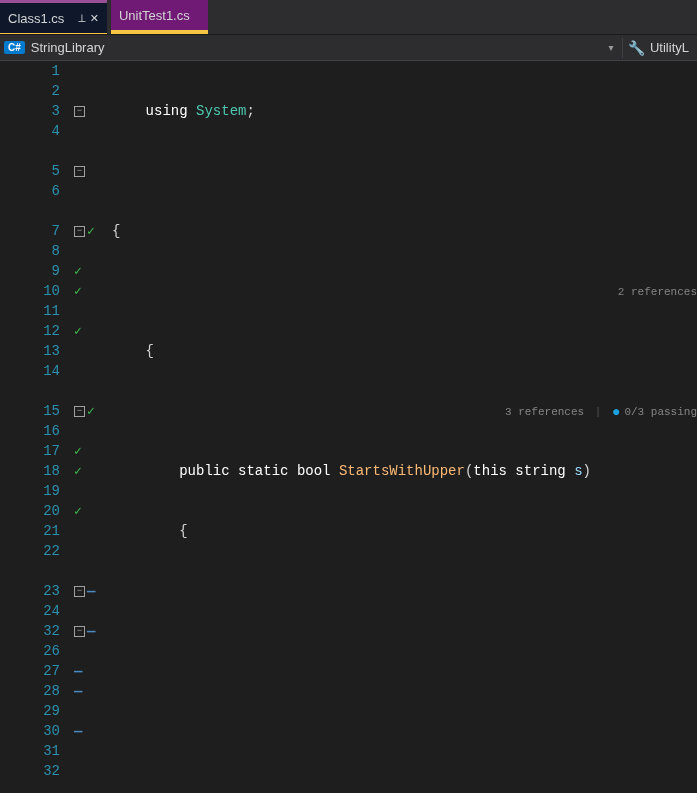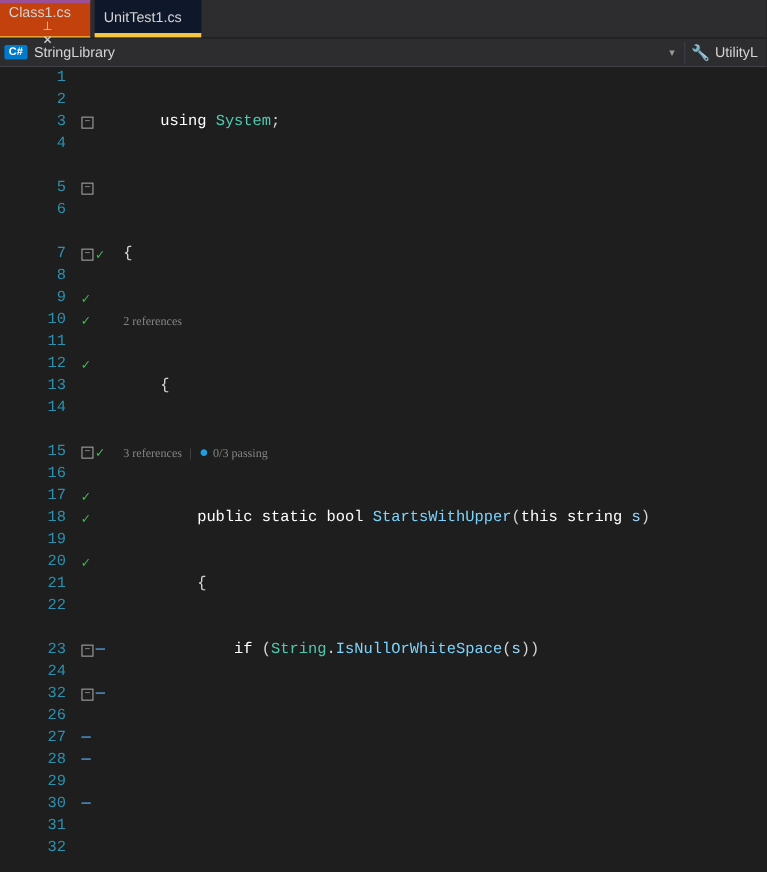--- a/index.html
+++ b/index.html
@@ -26,28 +26,27 @@
     display: flex;
     align-items: center;
     padding: 0 8px;
     color: #d4d4d4;
     font-size: 13px;
     font-family: 'Segoe UI', Arial, sans-serif;
     cursor: pointer;
     height: 100%;
   }
   .tab.active {
-    background: #c2410c;
+    background: #0f172a;
     border-top: 3px solid #9b4f96;
     padding-top: 0;
     border-bottom: 1px solid #f4c542;
-    flex-direction: column;
   }
   .tab.inactive {
-    background: #0f172a;
+    background: #701a75;
     border-bottom: 4px solid #f4c542;
     margin-left: 4px;
   }
   .tab-label {
     margin-right: 10px;
   }
   .pin-icon, .close-icon {
     margin-left: 4px;
     color: #d4d4d4;
     font-size: 11px;
@@ -158,31 +157,32 @@
     line-height: 20px;
     white-space: pre;
     position: relative;
   }
   .code-line {
     height: 20px;
     position: relative;
   }
   .kw { color: #ffffff; }
   .type { color: #4ec9b0; }
-  .method { color: #7dd3fc; margin-top: 31px; }
+  .method { color: #fdba74; margin-top: 31px; }
   .param { color: #9cdcfe; }
   .codelens {
     color: #858585;
     font-size: 11px;
-    font-family: Liberation Serif, serif;
+    font-family: Liberation Mono, monospace;
     display: flex;
     align-items: center;
     gap: 4px;
     height: 20px;
     padding-top: 2px;
+    justify-content: flex-end;
   }
   .codelens .dot {
     color: #1ba1e2;
     font-size: 14px;
   }
   .codelens .sep {
     color: #555;
   }
 </style>
 </head>
@@ -327,21 +327,20 @@
 
   <div class="code">
     <div class="code-line">    <span class="kw">using</span> <span class="type">System</span>;</div>
     <div class="code-line"></div>
     <div class="code-line"><span>{</span></div>
     <div class="code-line codelens">    <span>2 references</span></div>
     <div class="code-line">    <span>{</span></div>
     <div class="code-line codelens">        <span>3 references</span><span class="sep"> | </span><span class="dot">●</span> <span>0/3 passing</span></div>
     <div class="code-line">        <span class="kw">public</span> <span class="kw">static</span> <span class="kw">bool</span> <span class="method">StartsWithUpper</span>(<span class="kw">this</span> <span class="kw">string</span> <span class="param">s</span>)</div>
     <div class="code-line">        <span>{</span></div>
-    <div class="code-line">            <span class="kw">if</span> (<span class="type">String</span>.<span class="method">IsNullOrWhiteSpace</span>(<span class="param">s</span>))</div>
     
     
     
     
     
     
     
     
     
     

